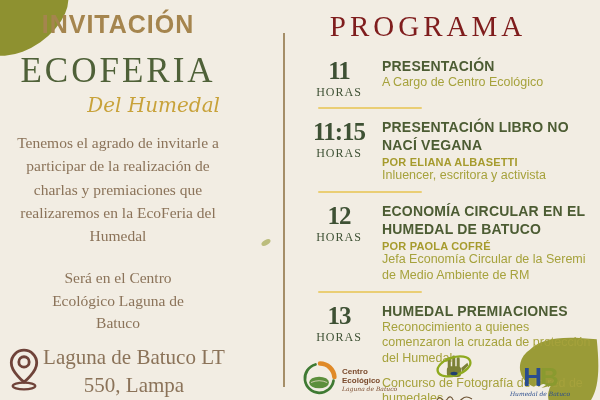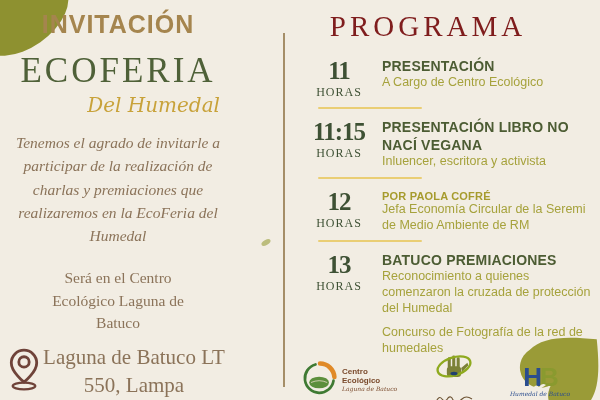--- a/index.html
+++ b/index.html
@@ -20,21 +20,21 @@
 
   
   .left-col{position:absolute;left:0;top:0;width:236px;text-align:center;}
   .invitacion{margin:10px 0 0 0;font-size:25px;font-weight:bold;letter-spacing:1px;
     color:#a5854e;}
   .ecoferia{margin:12px 0 0 0;font-family:"Liberation Serif",serif;font-weight:normal;
     font-size:35px;letter-spacing:3px;color:#4f6138;}
   .tagline{font-family:"DejaVu Serif",serif;font-style:italic;color:#c8a23a;
     font-size:20px;text-align:right;padding-right:16px;margin-top:2px;}
   .intro{font-family:"Liberation Serif",serif;color:#8b7359;font-size:15.5px;
-    line-height:1.5;padding:0 10px;margin:14px 0 0 0;font-style:italic;}
+    line-height:1.5;padding:0 10px;margin:14px 0 0 0;}
   .venue{font-family:"Liberation Serif",serif;color:#8b7359;font-size:15.5px;
     line-height:1.45;padding:0 32px;margin:20px 0 0 0;}
   .icon-row{display:flex;align-items:center;padding:0 8px;margin-top:8px;}
   .icon-row .icon{flex-shrink:0;}
   .icon-text{flex:1;font-family:"Liberation Serif",serif;color:#8b7359;
     font-size:21px;line-height:1.35;text-align:center;}
 
   
   .divider-v{position:absolute;left:283px;top:33px;width:2px;height:354px;
     background:#a58e68;}
@@ -157,46 +157,48 @@
       </div>
       <div class="gold-divider"></div>
 
       <div class="item">
         <div class="time-col">
           <div class="time">11:15</div>
           <div class="horas">HORAS</div>
         </div>
         <div class="text-col">
           <div class="item-title">PRESENTACIÓN LIBRO NO NACÍ VEGANA</div>
+          <div class="item-by hide-empty">POR ELIANA ALBASETTI</div>
           <div class="item-line hide-empty">Inluencer, escritora y activista</div>
 
         </div>
       </div>
       <div class="gold-divider"></div>
 
       <div class="item">
         <div class="time-col">
           <div class="time">12</div>
           <div class="horas">HORAS</div>
         </div>
         <div class="text-col">
+          <div class="item-title">ECONOMÍA CIRCULAR EN EL HUMEDAL DE BATUCO</div>
           <div class="item-by hide-empty">POR PAOLA COFRÉ</div>
           <div class="item-line hide-empty">Jefa Economía Circular de la Seremi de Medio Ambiente de RM</div>
 
         </div>
       </div>
       <div class="gold-divider"></div>
 
       <div class="item">
         <div class="time-col">
           <div class="time">13</div>
           <div class="horas">HORAS</div>
         </div>
         <div class="text-col">
-          <div class="item-title">BATUCO PREMIACIONES</div>
+          <div class="item-title">HUMEDAL PREMIACIONES</div>
 
           <div class="item-line hide-empty">Reconocimiento a quienes comenzaron la cruzada de protección del Humedal</div>
           <div class="item-line second hide-empty">Concurso de Fotografía de la red de humedales</div>
         </div>
       </div>
     </div>
   </div>
 
   <div class="logos">
 

